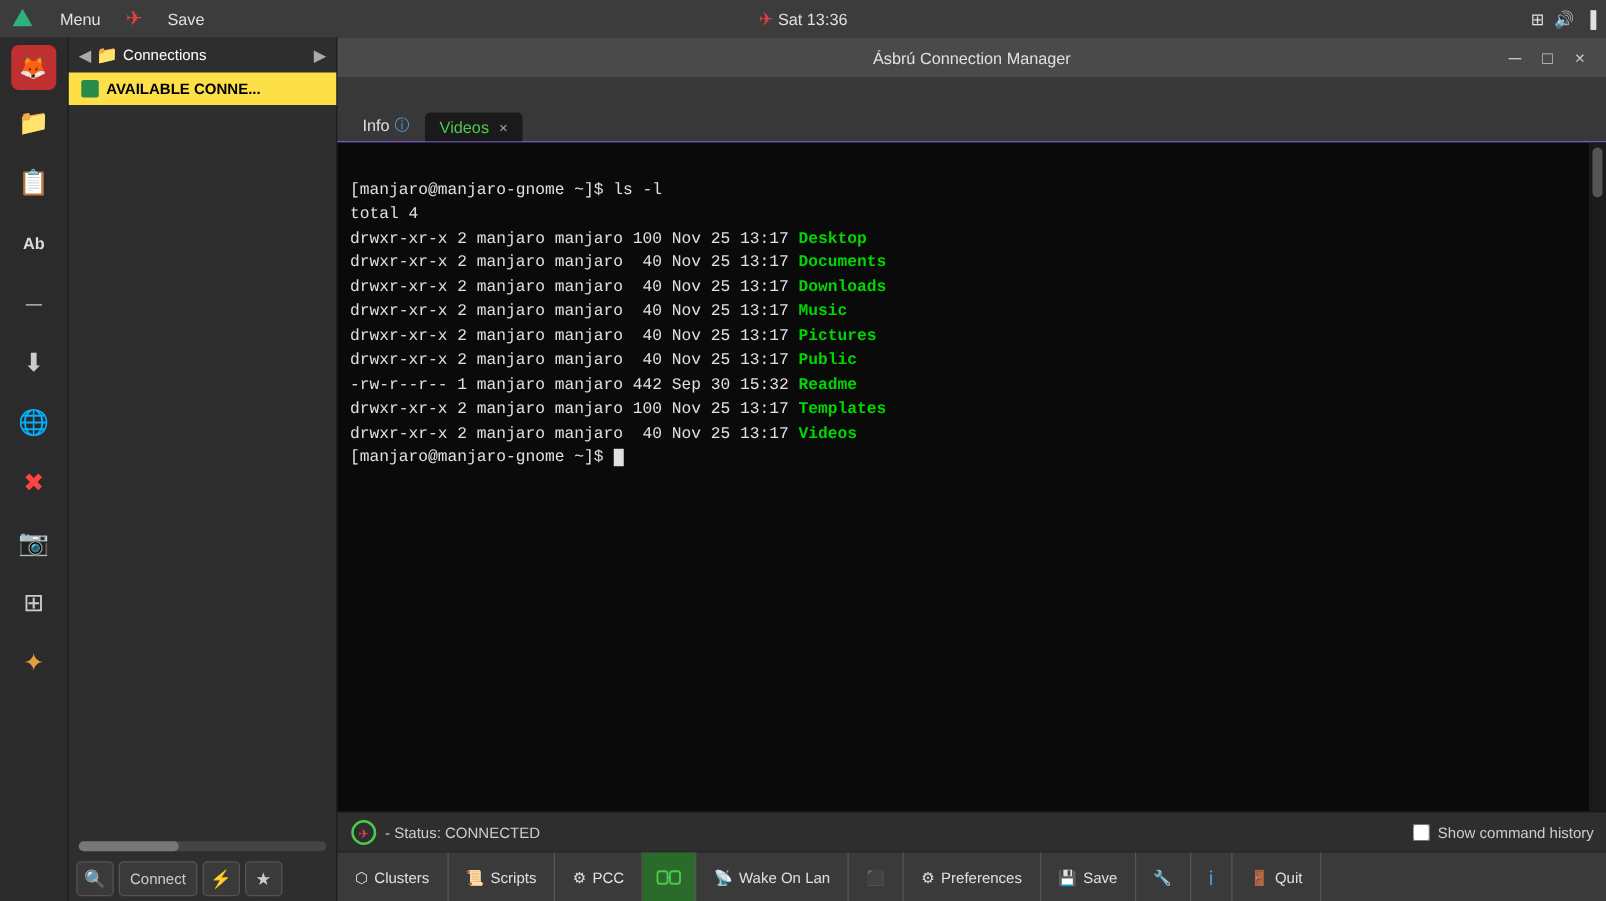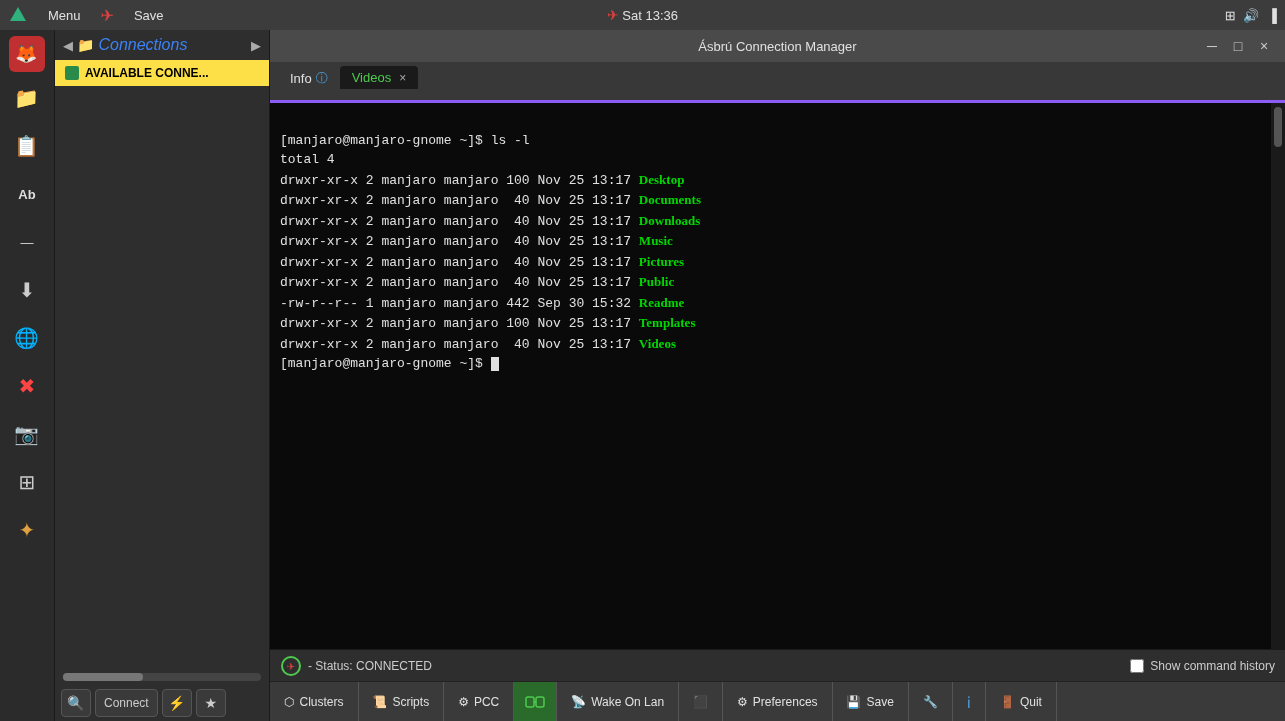--- a/index.html
+++ b/index.html
@@ -154,24 +154,24 @@
       justify-content: center;
       cursor: pointer;
       color: #ccc;
       font-size: 14px;
     }
 
     
     .tabs-row {
       background: #383838;
       display: flex;
-      align-items: flex-start;
+      align-items: flex-end;
       padding: 4px 8px 0;
-      height: 41px;
-      border-bottom: 3px solid #8b5cf6;
+      height: 52px;
+      border-bottom: 1px solid #8b5cf6;
     }
     .tab {
       padding: 4px 12px;
       font-size: 13px;
       color: #ccc;
       cursor: pointer;
       display: flex;
       align-items: center;
       gap: 4px;
       border-radius: 4px 4px 0 0;
@@ -212,21 +212,21 @@
       justify-content: center;
       padding-top: 4px;
     }
     .terminal-scrollbar-thumb {
       width: 8px;
       height: 40px;
       background: #555;
       border-radius: 4px;
     }
 
-    .term-highlight { color: #00d700; font-weight: bold; font-family: Liberation Serif, serif; }
+    .term-highlight { color: #00d700; font-weight: bold; }
     .term-cursor {
       display: inline-block;
       width: 8px;
       height: 14px;
       background: #e0e0e0;
       vertical-align: text-bottom;
       animation: blink 1s step-end infinite;
     }
     @keyframes blink { 50% { opacity: 0; } }
 
@@ -323,21 +323,21 @@
     <div class="sidebar-icon-item" style="color:#ff4444;">✖</div>
     <div class="sidebar-icon-item">📷</div>
     <div class="sidebar-icon-item">⊞</div>
     <div class="sidebar-icon-item" style="color:#e0a040;">✦</div>
   </div>
 
   <div class="left-panel">
     <div class="connections-header">
       <span style="cursor:pointer;color:#aaa;">◀</span>
       <span style="font-size:14px;">📁</span>
-      <span style="color:#3b82f6;font-size:16px;font-style:italic;">Connections</span>
+      <span style="color:#ffffff;font-size:12px;">Connections</span>
       <span style="cursor:pointer;color:#aaa;margin-left:auto;">▶</span>
     </div>
 
     <div class="available-connections-bar">
       <span style="width:14px;height:14px;background:#2a8a4a;border-radius:2px;display:inline-block;flex-shrink:0;"></span>
       <span style="font-size:12px;font-weight:bold;">AVAILABLE CONNE...</span>
     </div>
 
 
     <div style="margin-top:auto;">

